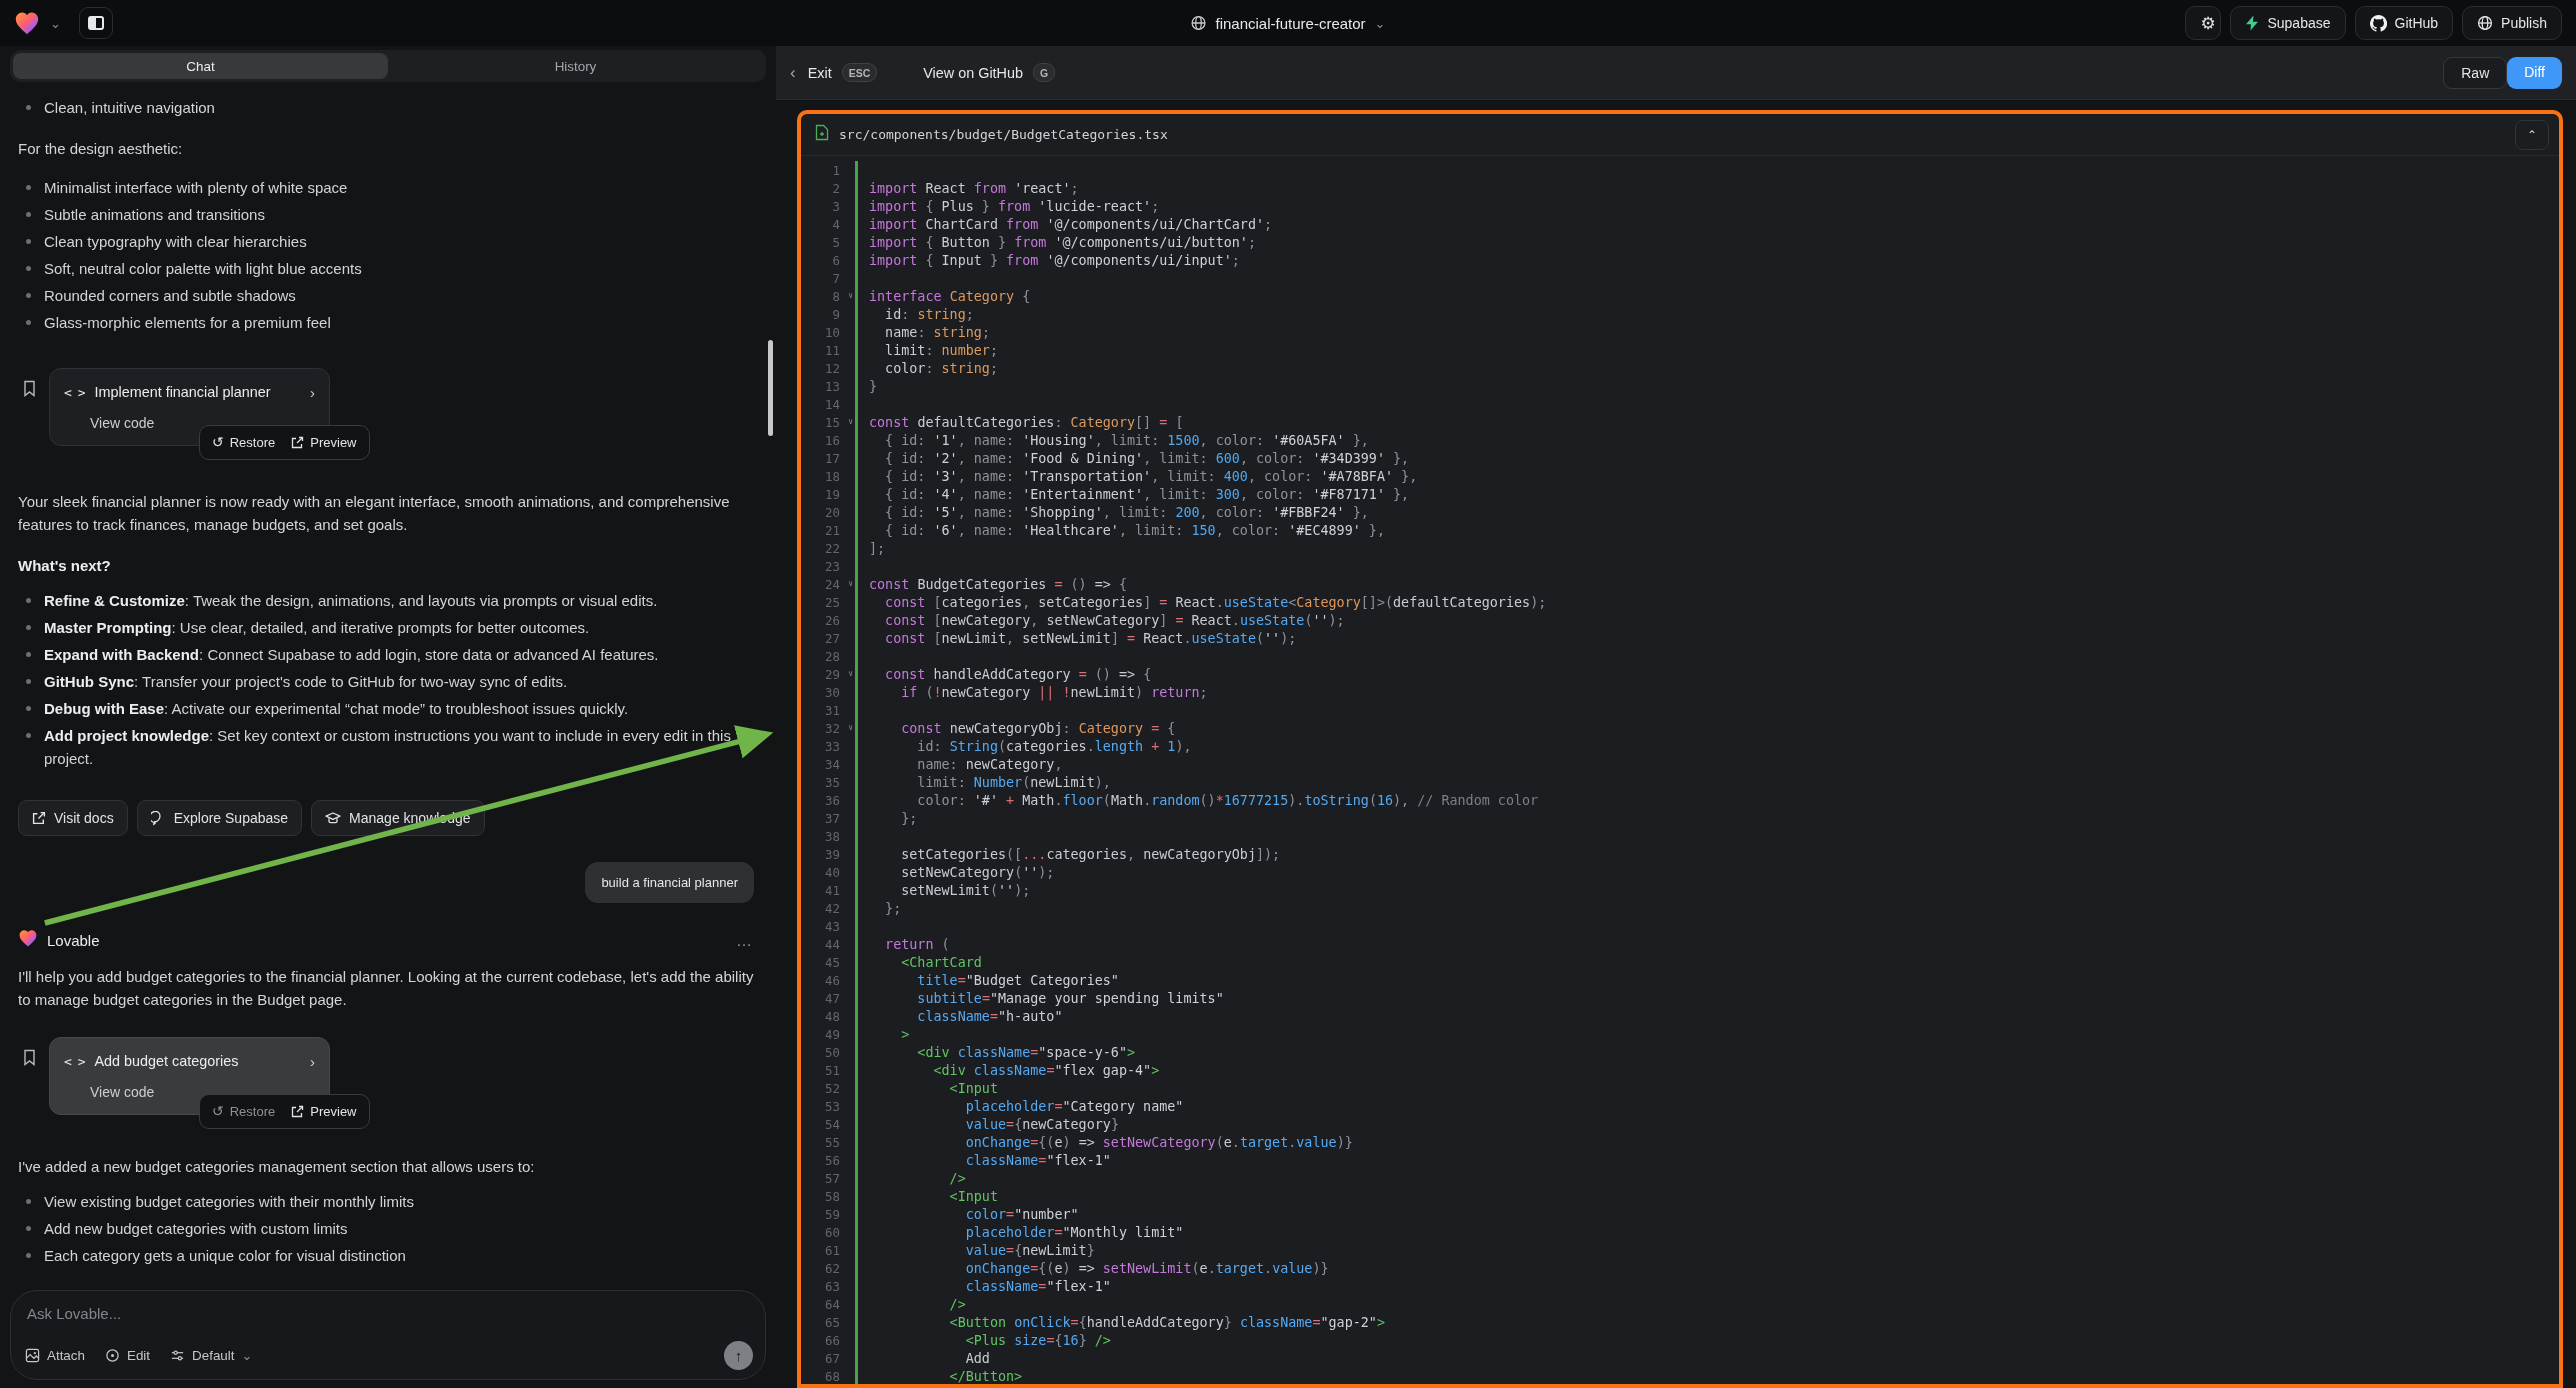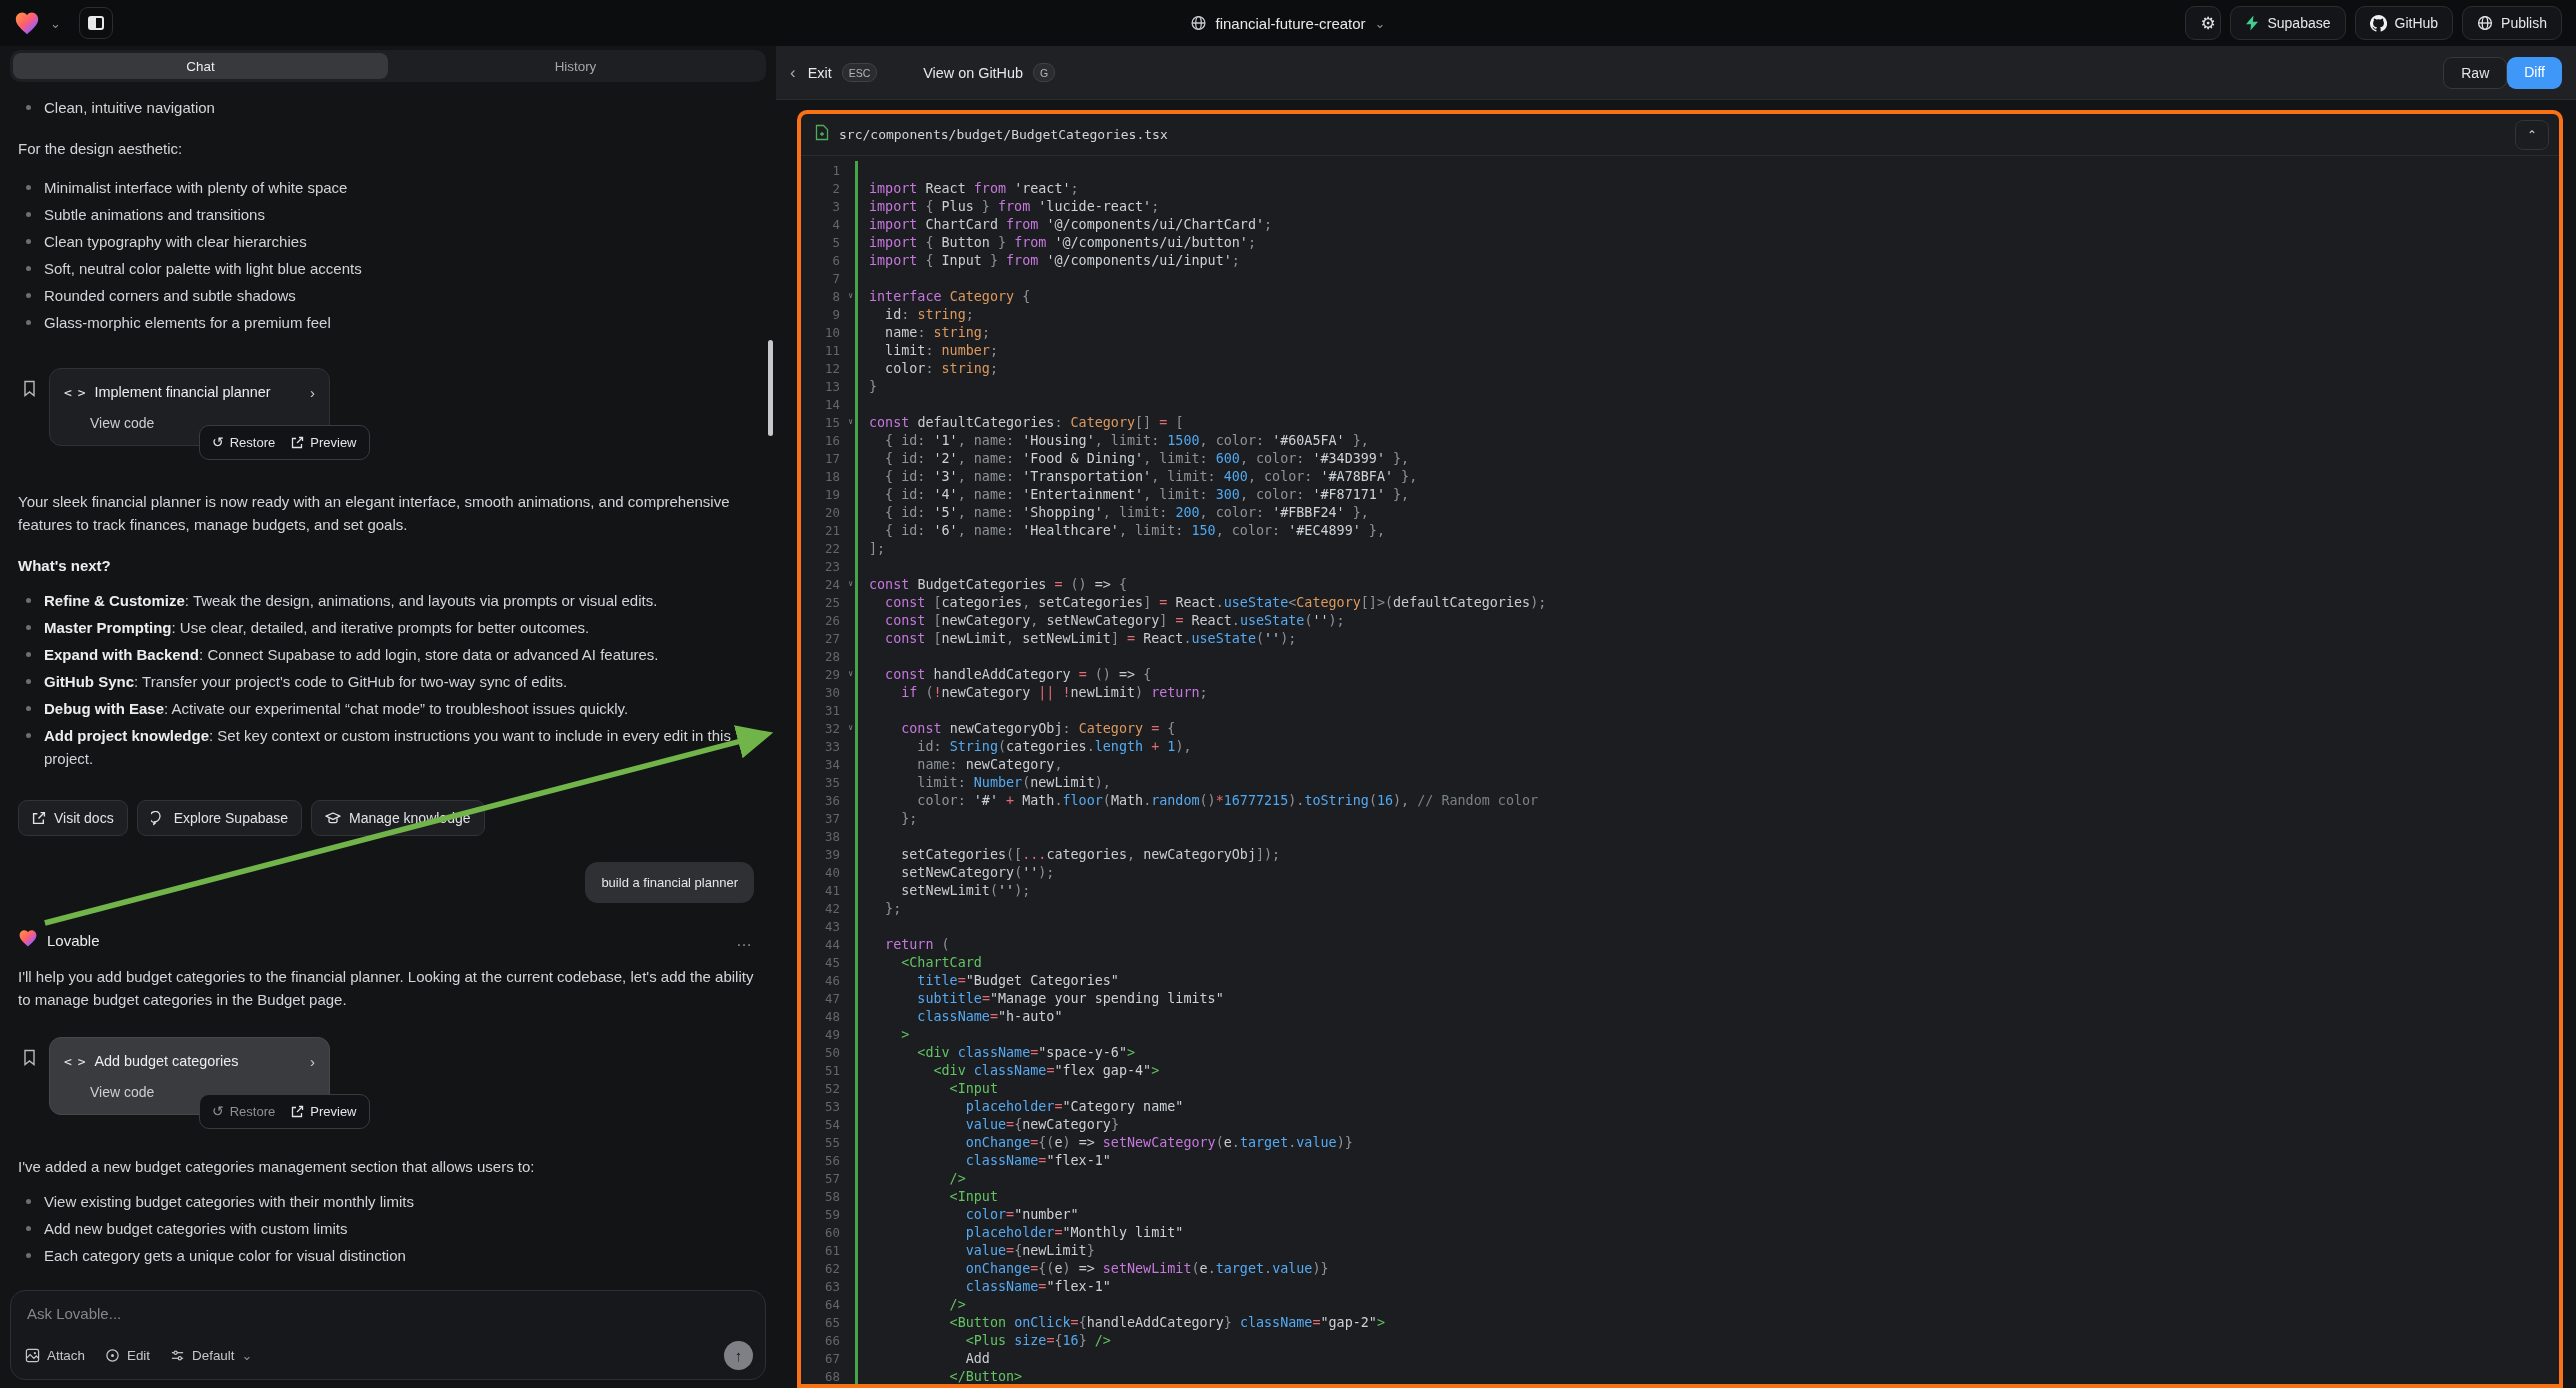--- a/index.html
+++ b/index.html
@@ -63,36 +63,36 @@
   .bubble { background:#2f3034; border-radius:13px; padding:9px 16px; color:#e6e7e9; font-size:13px; max-width:558px; }
 
   .lovable-head { display:flex; gap:9px; margin-bottom:12px; }
   .lovable-name { color:#ececee; font-size:15px; }
   .more-dots { margin-left:auto; color:#8f9094; font-size:16px; letter-spacing:2px; }
 
   .chat-scrollbar { position:absolute; right:3px; top:294px; width:5px; height:96px; border-radius:3px; background:#c7c8cb; }
 
   
   .ask-box { position:absolute; left:10px; right:10px; bottom:8px; height:90px; background:#17181b;
-    border:1px solid #2e2f33; border-radius:15px; padding:14px 16px 10px 16px; }
+    border:1px solid #2e2f33; border-radius:27px; padding:14px 16px 10px 16px; }
   .ask-placeholder { color:#85868b; font-size:15px; }
   .ask-controls { position:absolute; left:14px; right:12px; bottom:9px; display:flex; align-items:center; gap:20px;
     color:#c6c7ca; font-size:13.4px; }
   .ask-item { display:flex; align-items:center; gap:7px; }
   .send-btn { margin-left:auto; width:29px; height:29px; border-radius:50%; background:#7e8085;
     display:flex; align-items:center; justify-content:center; color:#1b1c1e; font-size:15px; font-weight:bold; }
 
   
   .code-panel { position:absolute; left:776px; top:46px; width:1800px; height:1342px; background:#131416; }
   .code-header { height:54px; background:#202125; border-bottom:1px solid #2a2b2f;
     display:flex; align-items:center; padding:0 14px; color:#e7e8ea; font-size:14.4px; }
   .hdr-left { display:flex; align-items:center; gap:10px; }
   .back-chev { color:#a9aaae; font-size:17px; margin-right:2px; }
   .kbd { font-size:10.5px; color:#b4b5b9; background:#2b2c30; border:1px solid #404145; border-radius:9px;
-    padding:2.5px 6px; font-weight:normal; }
+    padding:2.5px 6px; font-weight:bold; }
   .hdr-gap { width:26px; }
   .hdr-right { margin-left:auto; display:flex; }
   .raw-btn { padding:7px 17px; border:1px solid #37383c; border-radius:9px; background:#1b1c1f; color:#e3e4e6; font-size:14px; }
   .diff-btn { padding:7px 17px; border-radius:9px; background:#3f97f7; color:#fff; font-size:14px; }
 
   .code-card-outer { position:absolute; left:21px; right:13px; top:64px; bottom:0; background:#1b1d21;
     border:4px solid #f97316; border-radius:10px 10px 0 0; overflow:hidden; }
   .file-row { height:42px; display:flex; align-items:center; padding:0 10px 0 14px; border-bottom:1px solid #292b2f; }
   .file-icon { color:#4cae5a; margin-right:10px; }
   .file-path { font-family:"DejaVu Sans Mono", monospace; font-size:13px; color:#d2d4d7; flex:1; }

